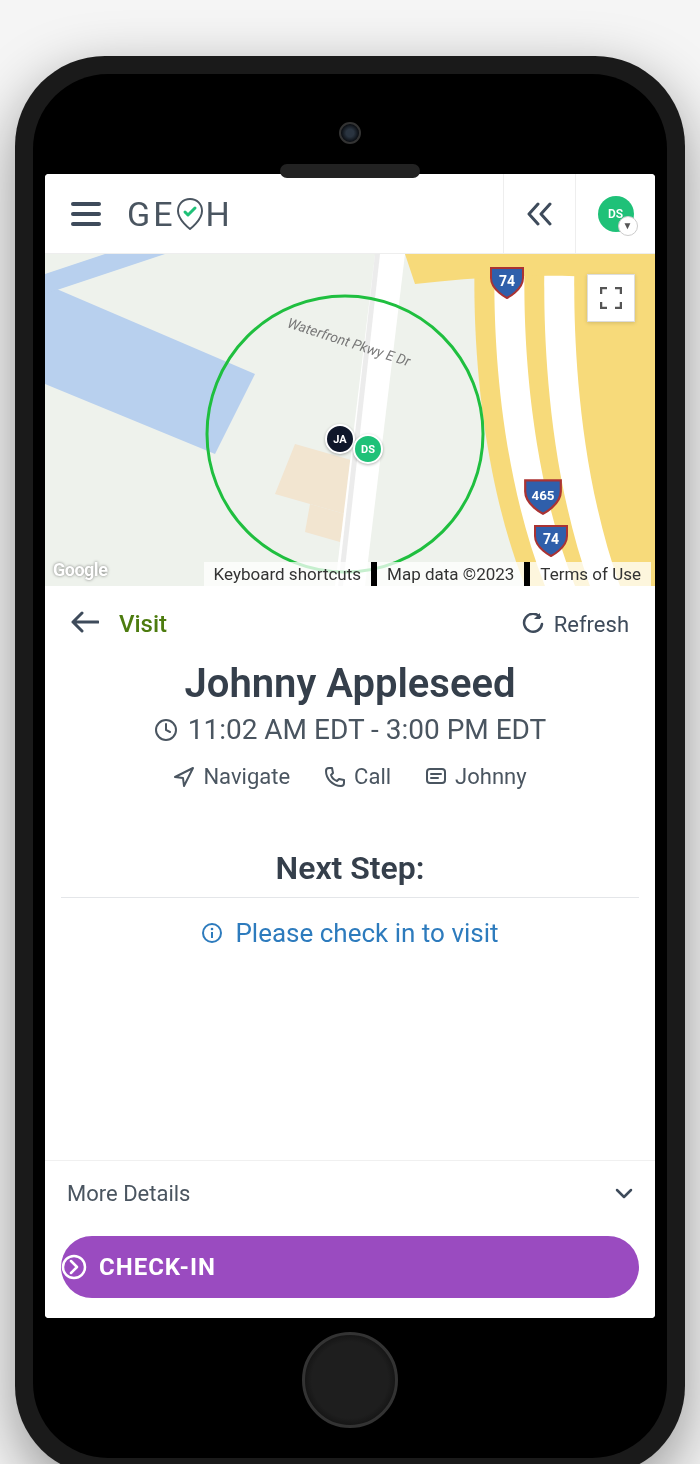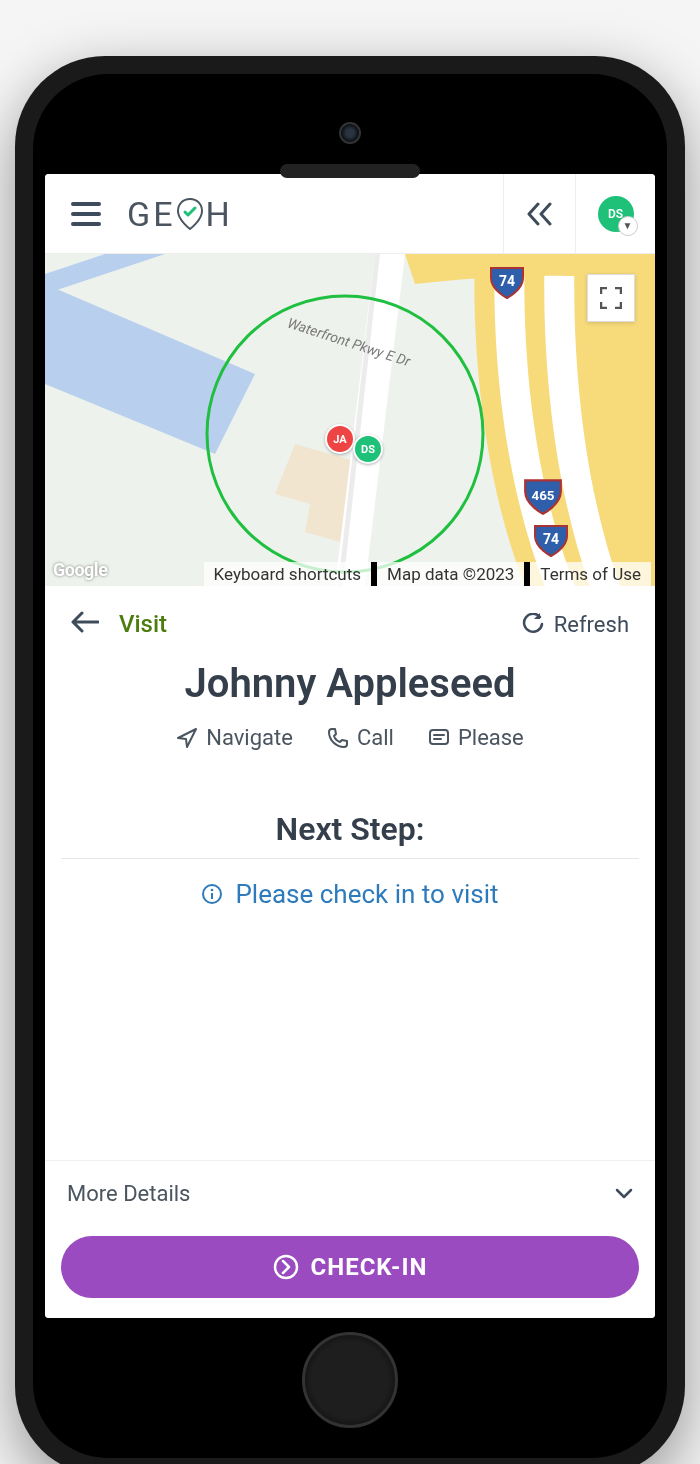--- a/index.html
+++ b/index.html
@@ -169,21 +169,21 @@
     border-radius: 50%;
     color: #fff;
     font-size: 11px;
     font-weight: 700;
     display: flex;
     align-items: center;
     justify-content: center;
     border: 2px solid #fff;
     box-shadow: 0 1px 3px rgba(0,0,0,0.3);
   }
-  .map-pin.purple { background: #ef4444; left: 280px; top: 170px; }
+  .map-pin.purple { background: #0f172a; left: 280px; top: 170px; }
   .map-pin.green { background: #1fc178; left: 308px; top: 180px; }
   .map-street-label {
     position: absolute;
     font-size: 14px;
     color: #777;
     font-style: italic;
     transform: rotate(18deg);
     left: 240px;
     top: 80px;
     white-space: nowrap;
@@ -296,21 +296,21 @@
     border-top: 1px solid #f0f0f0;
   }
   .checkin-btn {
     margin: 10px 16px 20px 16px;
     background: #9a4bc0;
     color: #fff;
     border-radius: 36px;
     height: 62px;
     display: flex;
     align-items: center;
-    justify-content: center;
+    justify-content: flex-start;
     gap: 12px;
     font-size: 24px;
     font-weight: 700;
     letter-spacing: 1px;
     cursor: pointer;
   }
   .hwy-shield {
     position: absolute;
   }
 </style>
@@ -429,41 +429,48 @@
             <svg width="22" height="22" viewBox="0 0 22 22">
               <path d="M18 4 A9 9 0 1 0 20 11" fill="none" stroke="#3e4b5b" stroke-width="2.5" stroke-linecap="round"></path>
               <path d="M18 0 L18 6 L12 6 Z" fill="#3e4b5b"></path>
             </svg>
             <span>Refresh</span>
           </div>
         </div>
 
         <div class="patient-name">Johnny Appleseed</div>
 
+        <div class="time-row">
+          <svg width="24" height="24" viewBox="0 0 24 24">
+            <circle cx="12" cy="12" r="10" fill="none" stroke="#4a5560" stroke-width="2"></circle>
+            <path d="M12 6 L12 12 L16 14" fill="none" stroke="#4a5560" stroke-width="2" stroke-linecap="round"></path>
+          </svg>
+          <span>11:02 AM EDT - 3:00 PM EDT</span>
+        </div>
 
         <div class="action-row">
           <div class="action-item">
             <svg width="22" height="22" viewBox="0 0 22 22">
               <path d="M2 11 L20 2 L11 20 L10 12 Z" fill="none" stroke="#4a5560" stroke-width="2" stroke-linejoin="round"></path>
             </svg>
             <span>Navigate</span>
           </div>
           <div class="action-item">
             <svg width="22" height="22" viewBox="0 0 22 22">
               <path d="M5 2 C3 2 2 3 2 5 C2 13 9 20 17 20 C19 20 20 19 20 17 L20 14 L15 13 L13 15 C10 14 8 12 7 9 L9 7 L8 2 Z" fill="none" stroke="#4a5560" stroke-width="2" stroke-linejoin="round"></path>
             </svg>
             <span>Call</span>
           </div>
           <div class="action-item">
             <svg width="22" height="22" viewBox="0 0 22 22">
               <rect x="2" y="3" width="18" height="14" rx="3" fill="none" stroke="#4a5560" stroke-width="2"></rect>
               <line x1="6" y1="8" x2="16" y2="8" stroke="#4a5560" stroke-width="2" stroke-linecap="round"></line>
               <line x1="6" y1="12" x2="13" y2="12" stroke="#4a5560" stroke-width="2" stroke-linecap="round"></line>
             </svg>
-            <span>Please</span>
+            <span>Johnny</span>
           </div>
         </div>
 
         <div class="next-step-title">Next Step:</div>
         <div class="divider"></div>
         <div class="checkin-msg">
           <svg width="22" height="22" viewBox="0 0 22 22">
             <circle cx="11" cy="11" r="9" fill="none" stroke="#2d7bbd" stroke-width="2"></circle>
             <circle cx="11" cy="7" r="1.3" fill="#2d7bbd"></circle>
             <rect x="10" y="10" width="2" height="6" fill="#2d7bbd"></rect>

